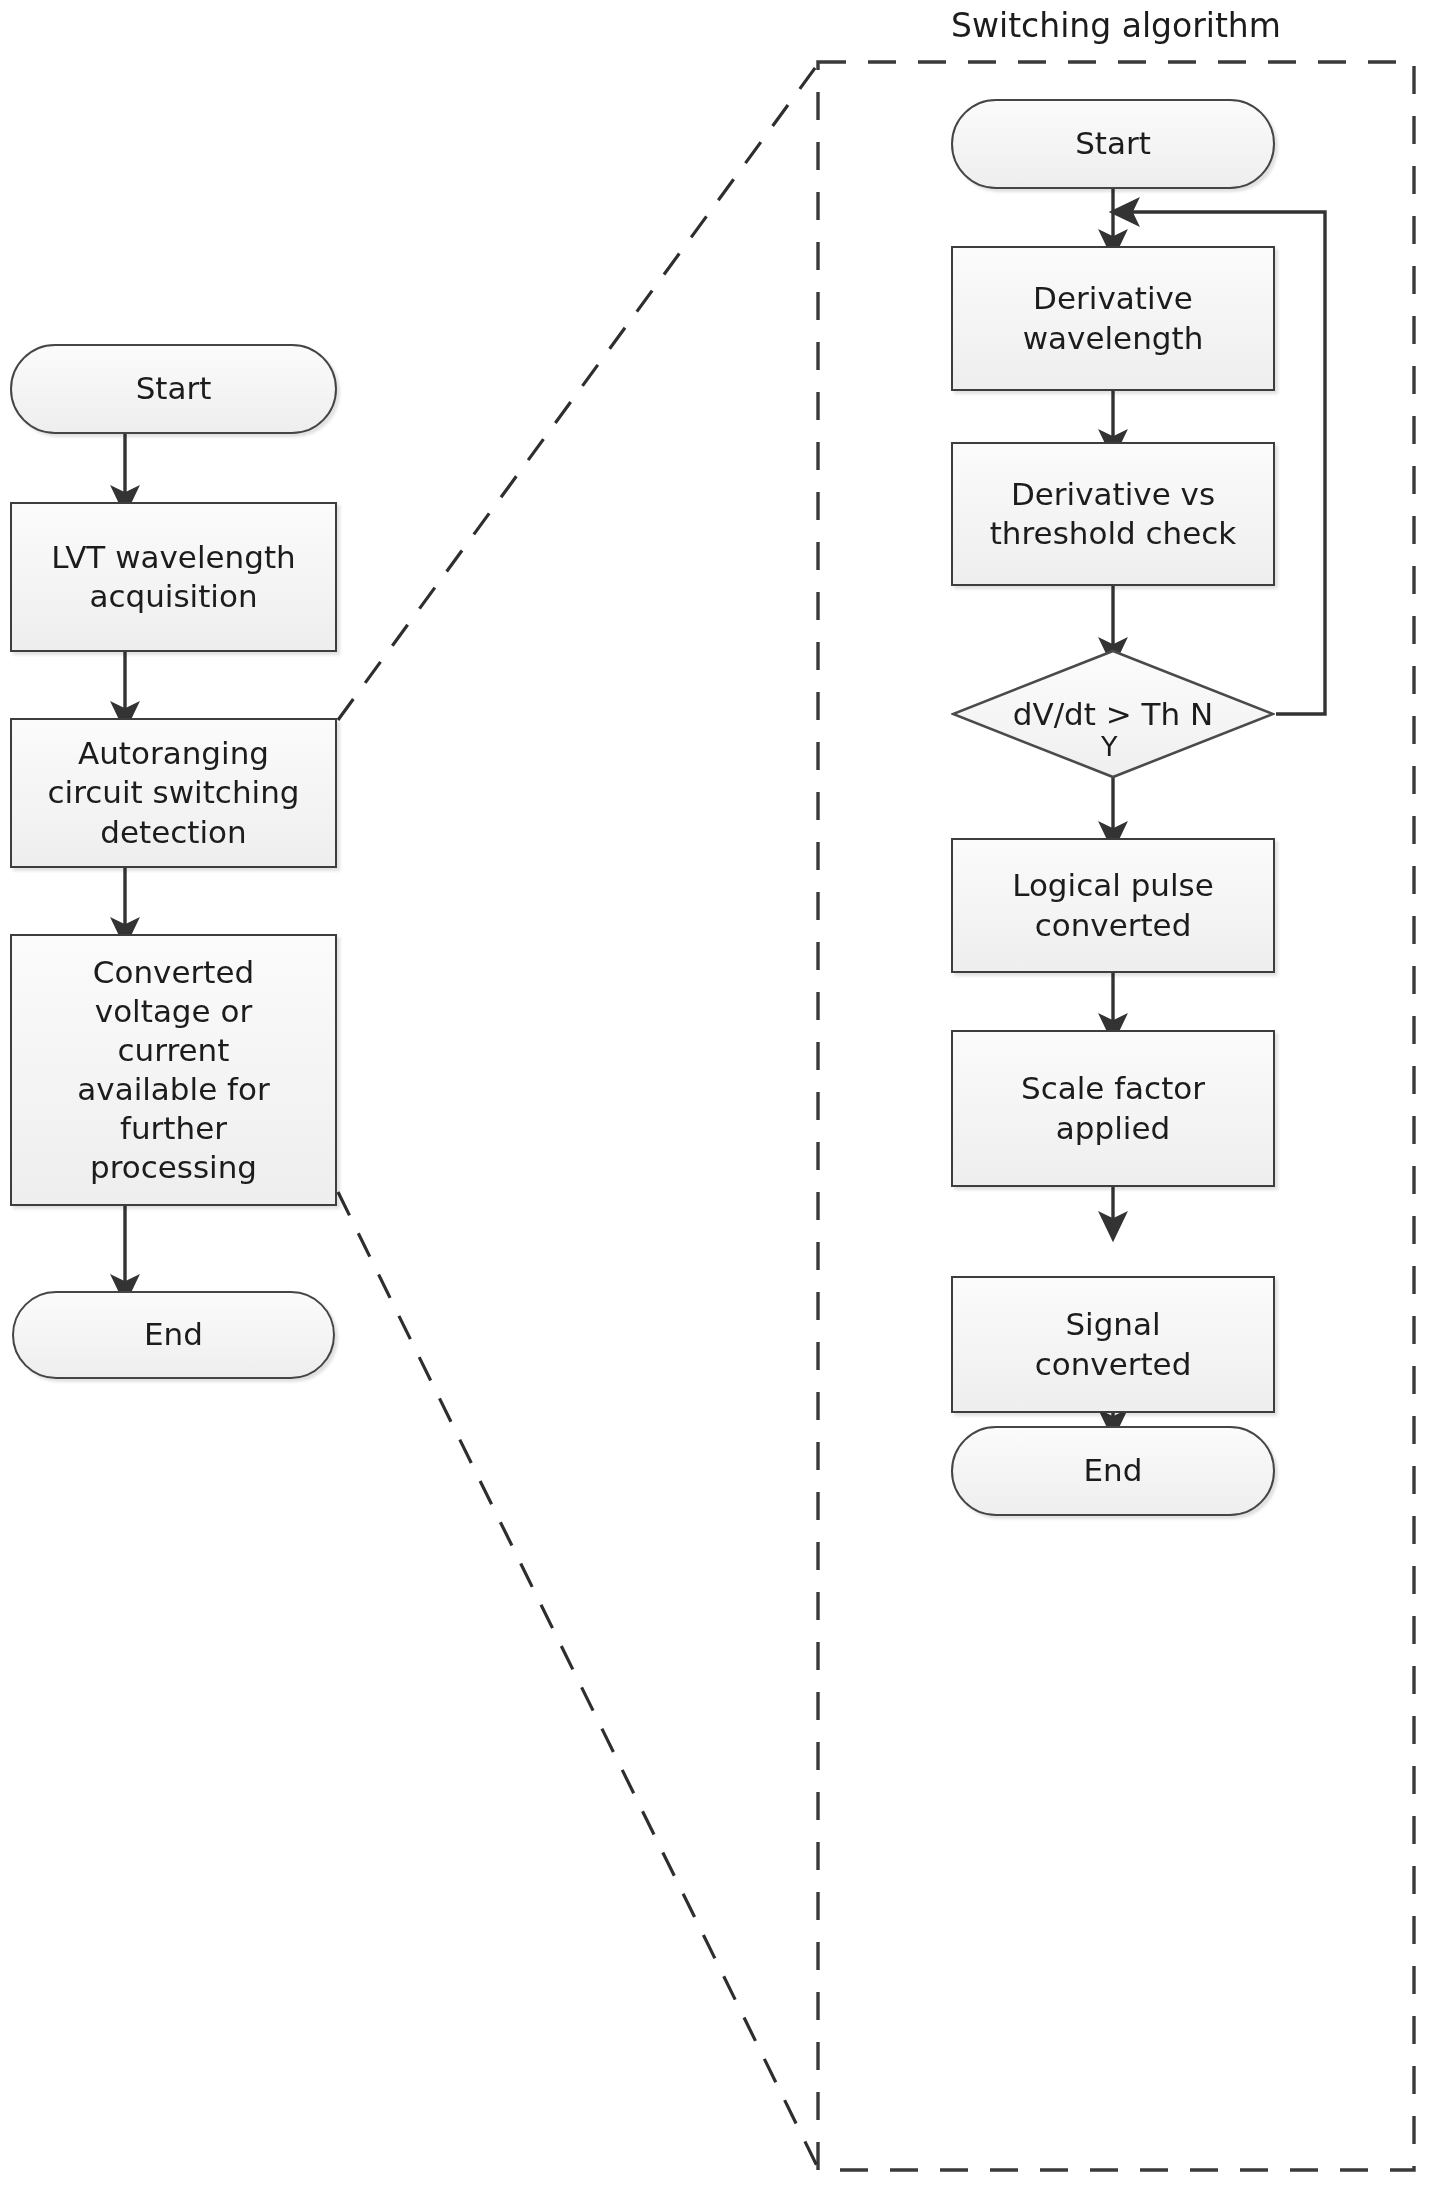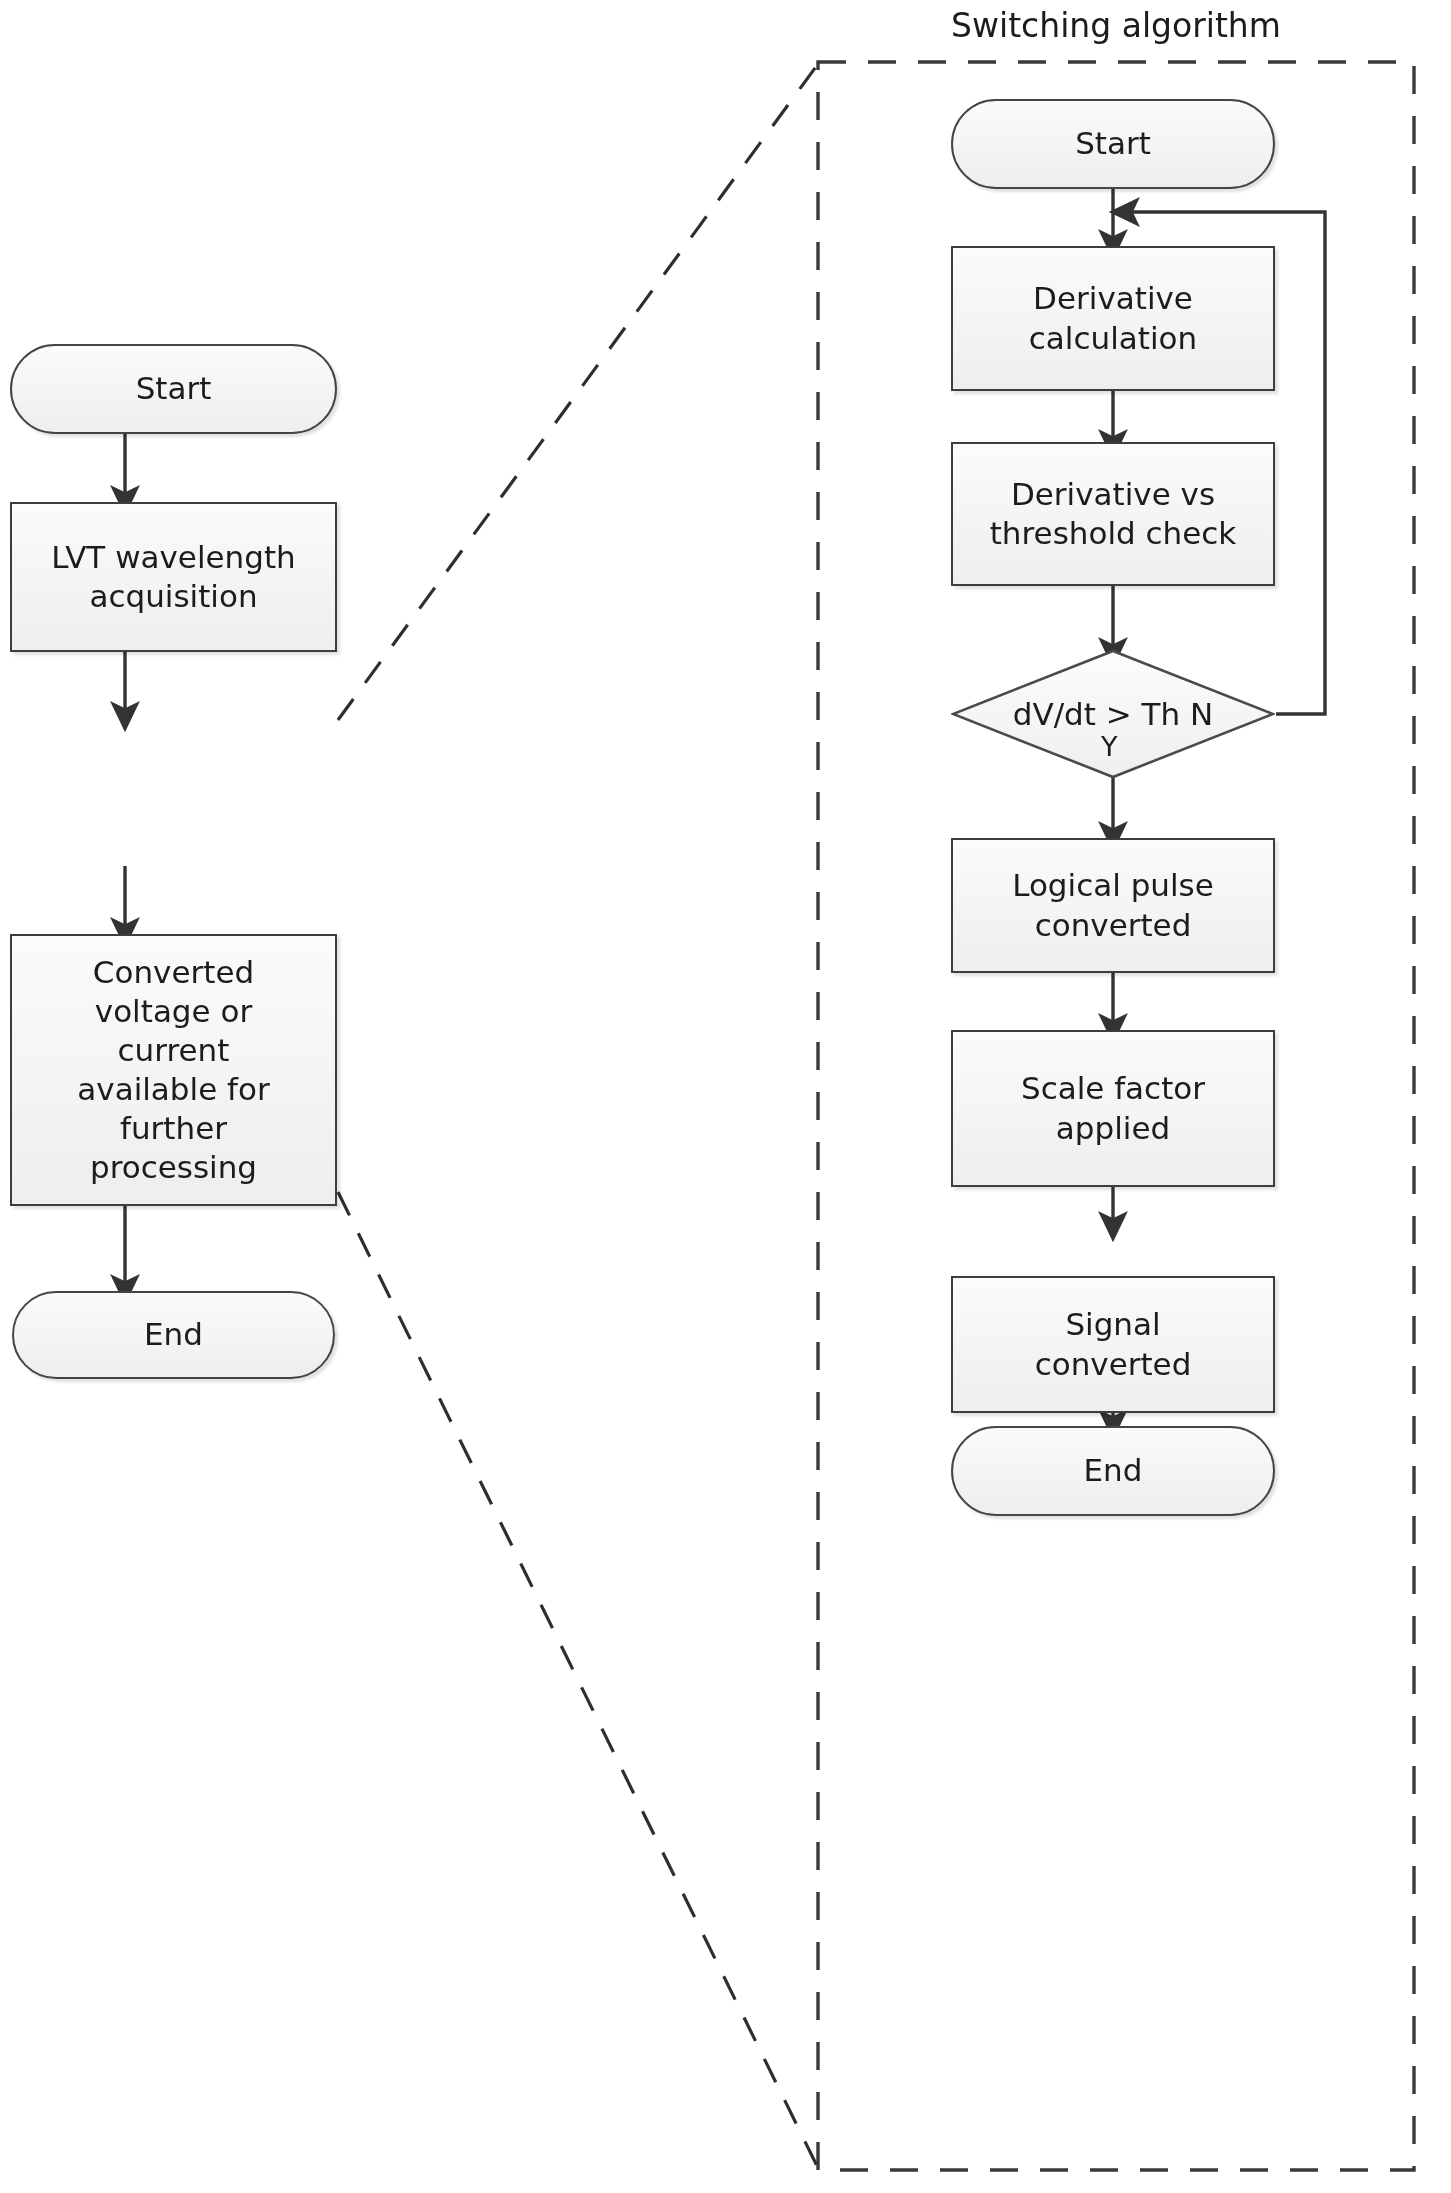--- a/index.html
+++ b/index.html
@@ -73,41 +73,46 @@
 
   <div class="node term" style="left:10px;top:340px;width:327px;height:90px;">
     <span class="lbl">Start</span>
   </div>
 
   <div class="node" style="left:10px;top:498px;width:327px;height:150px;">
     <span class="lbl">LVT wavelength
 acquisition</span>
   </div>
 
+  <div class="node" style="left:10px;top:714px;width:327px;height:150px;">
+    <span class="lbl">Autoranging
+circuit switching
+detection</span>
+  </div>
 
   <div class="node" style="left:10px;top:930px;width:327px;height:272px;">
     <span class="lbl">Converted
 voltage or
 current
 available for
 further
 processing</span>
   </div>
 
   <div class="node term" style="left:12px;top:1287px;width:323px;height:88px;">
     <span class="lbl">End</span>
   </div>
 
   <div class="node term" style="left:951px;top:95px;width:324px;height:90px;">
     <span class="lbl">Start</span>
   </div>
 
   <div class="node" style="left:951px;top:242px;width:324px;height:145px;">
     <span class="lbl">Derivative
-calculation</span>
+wavelength</span>
   </div>
 
   <div class="node" style="left:951px;top:438px;width:324px;height:144px;">
     <span class="lbl">Derivative vs
 threshold check</span>
   </div>
 
   <div class="diamond" style="left:951px;top:645px;width:324px;height:130px;">
     <svg width="324" height="130" viewBox="0 0 324 130">
       <defs>

